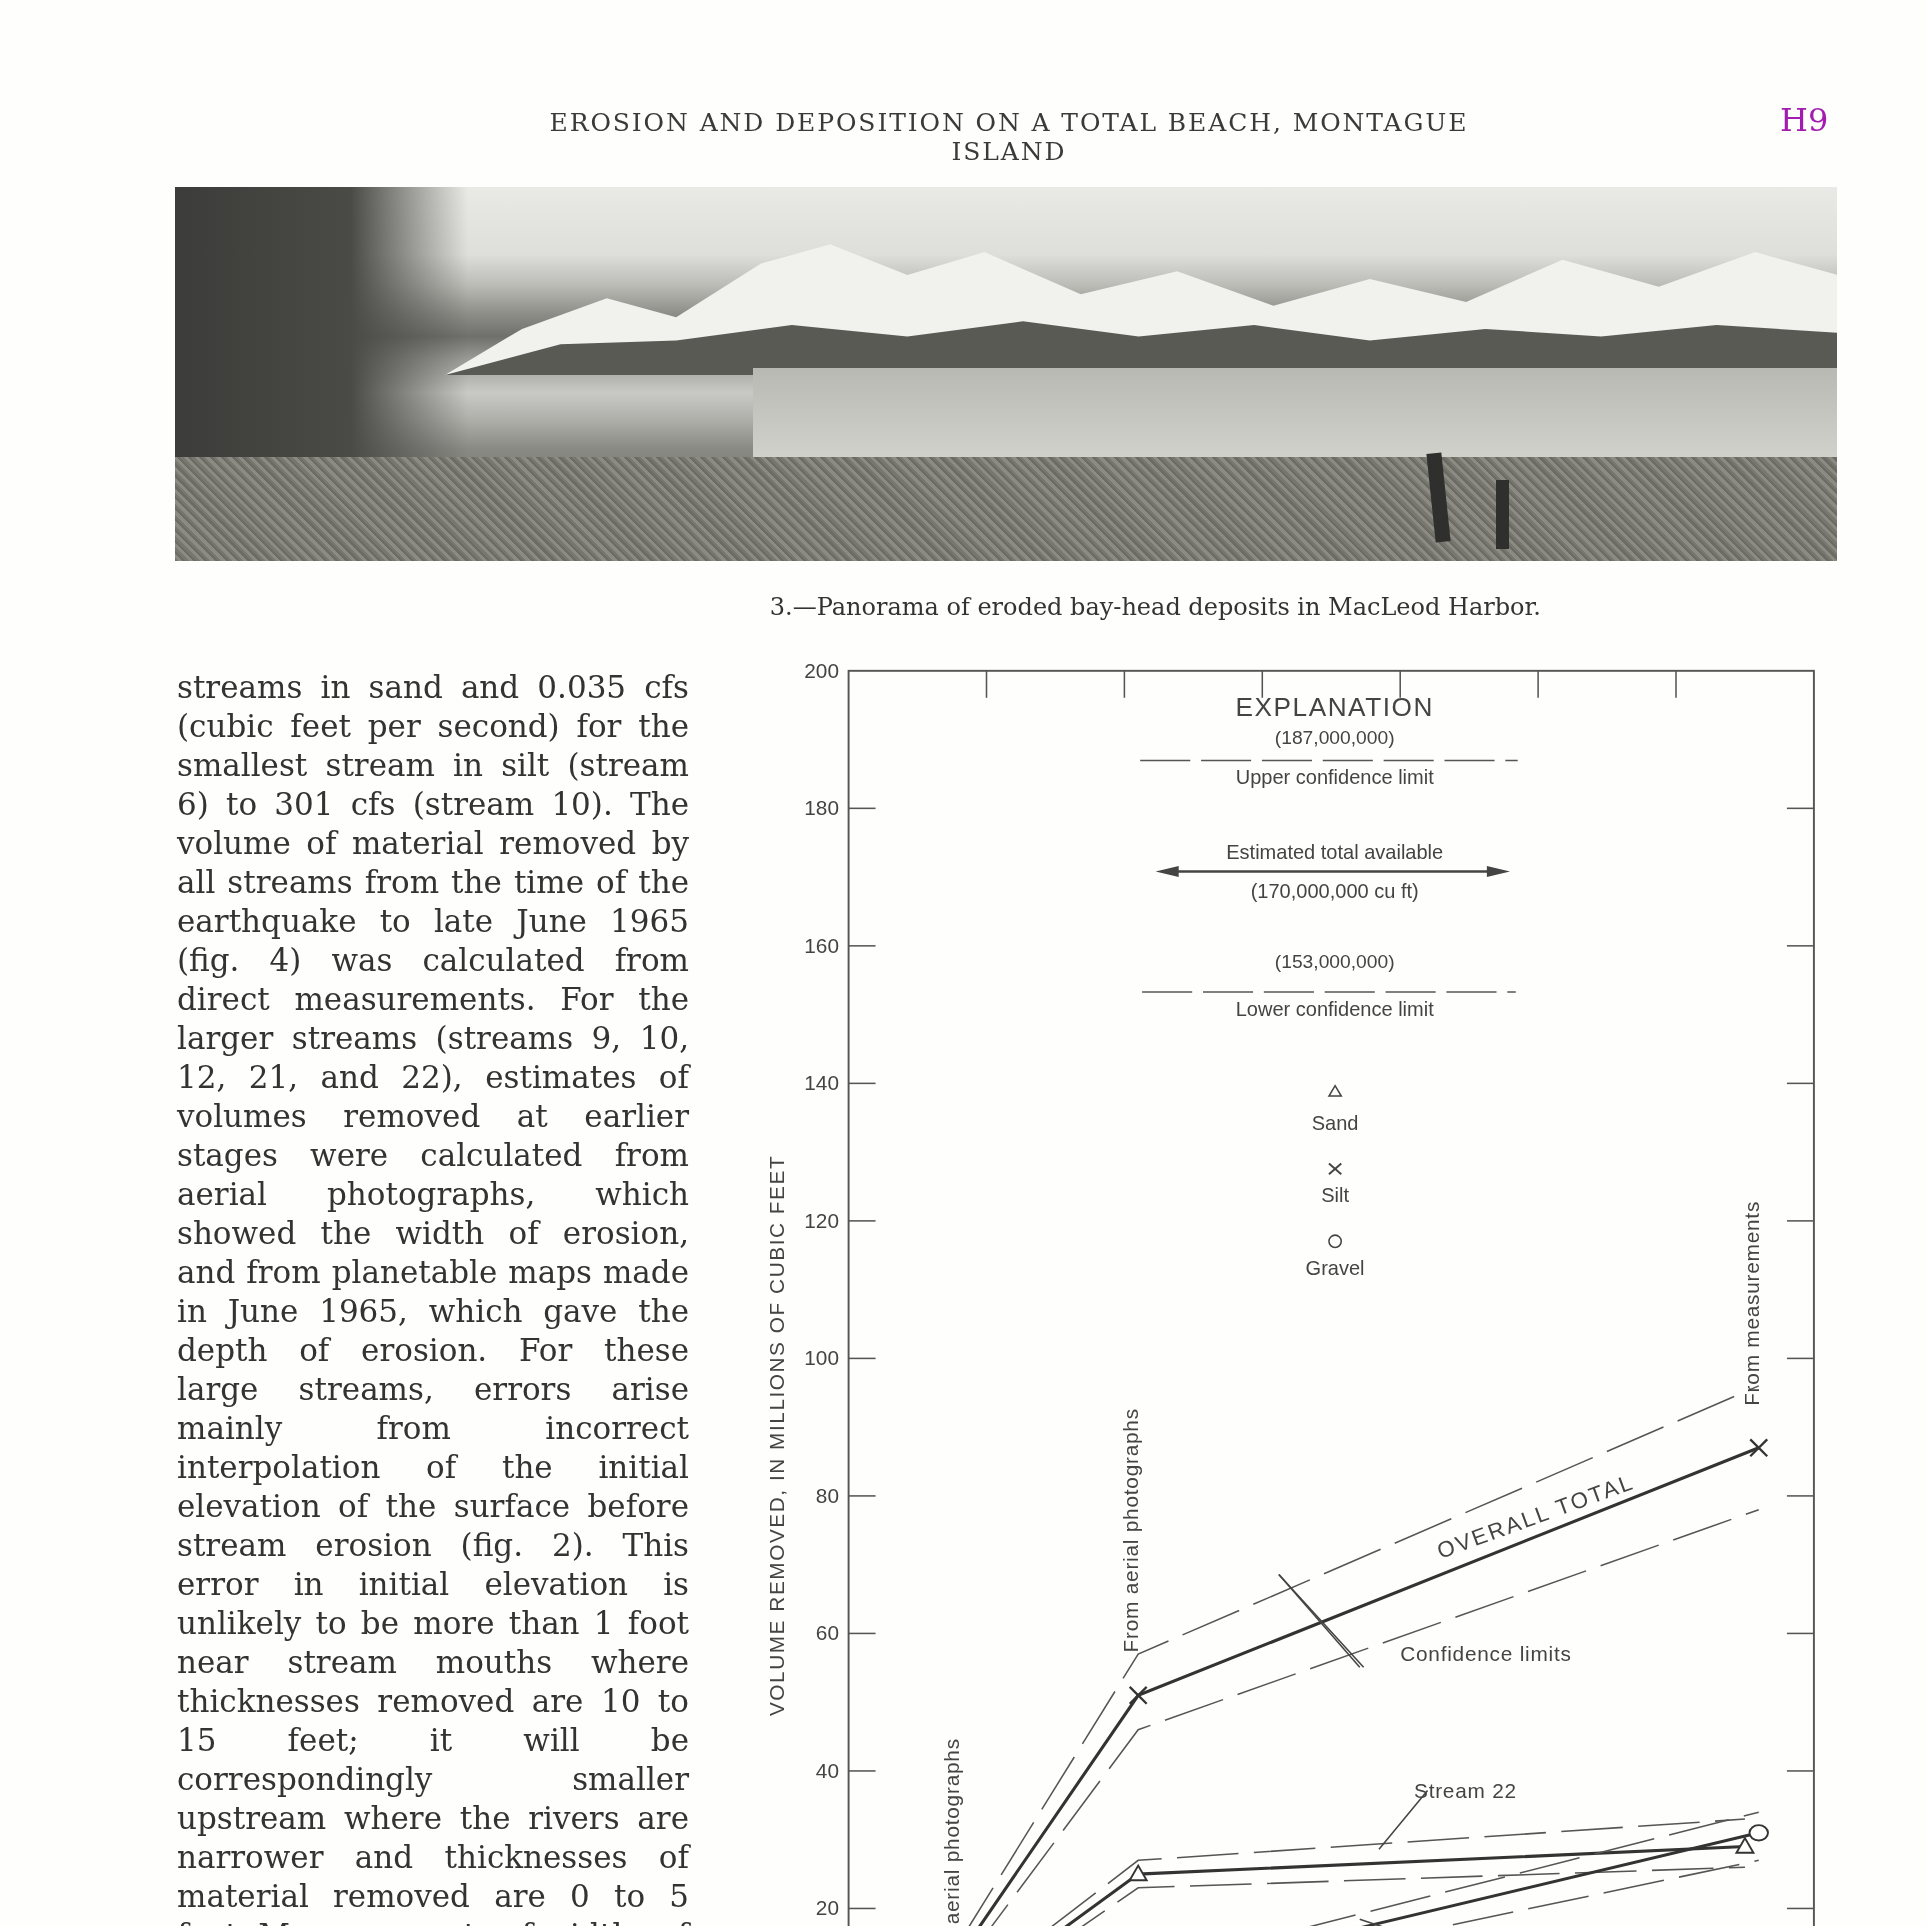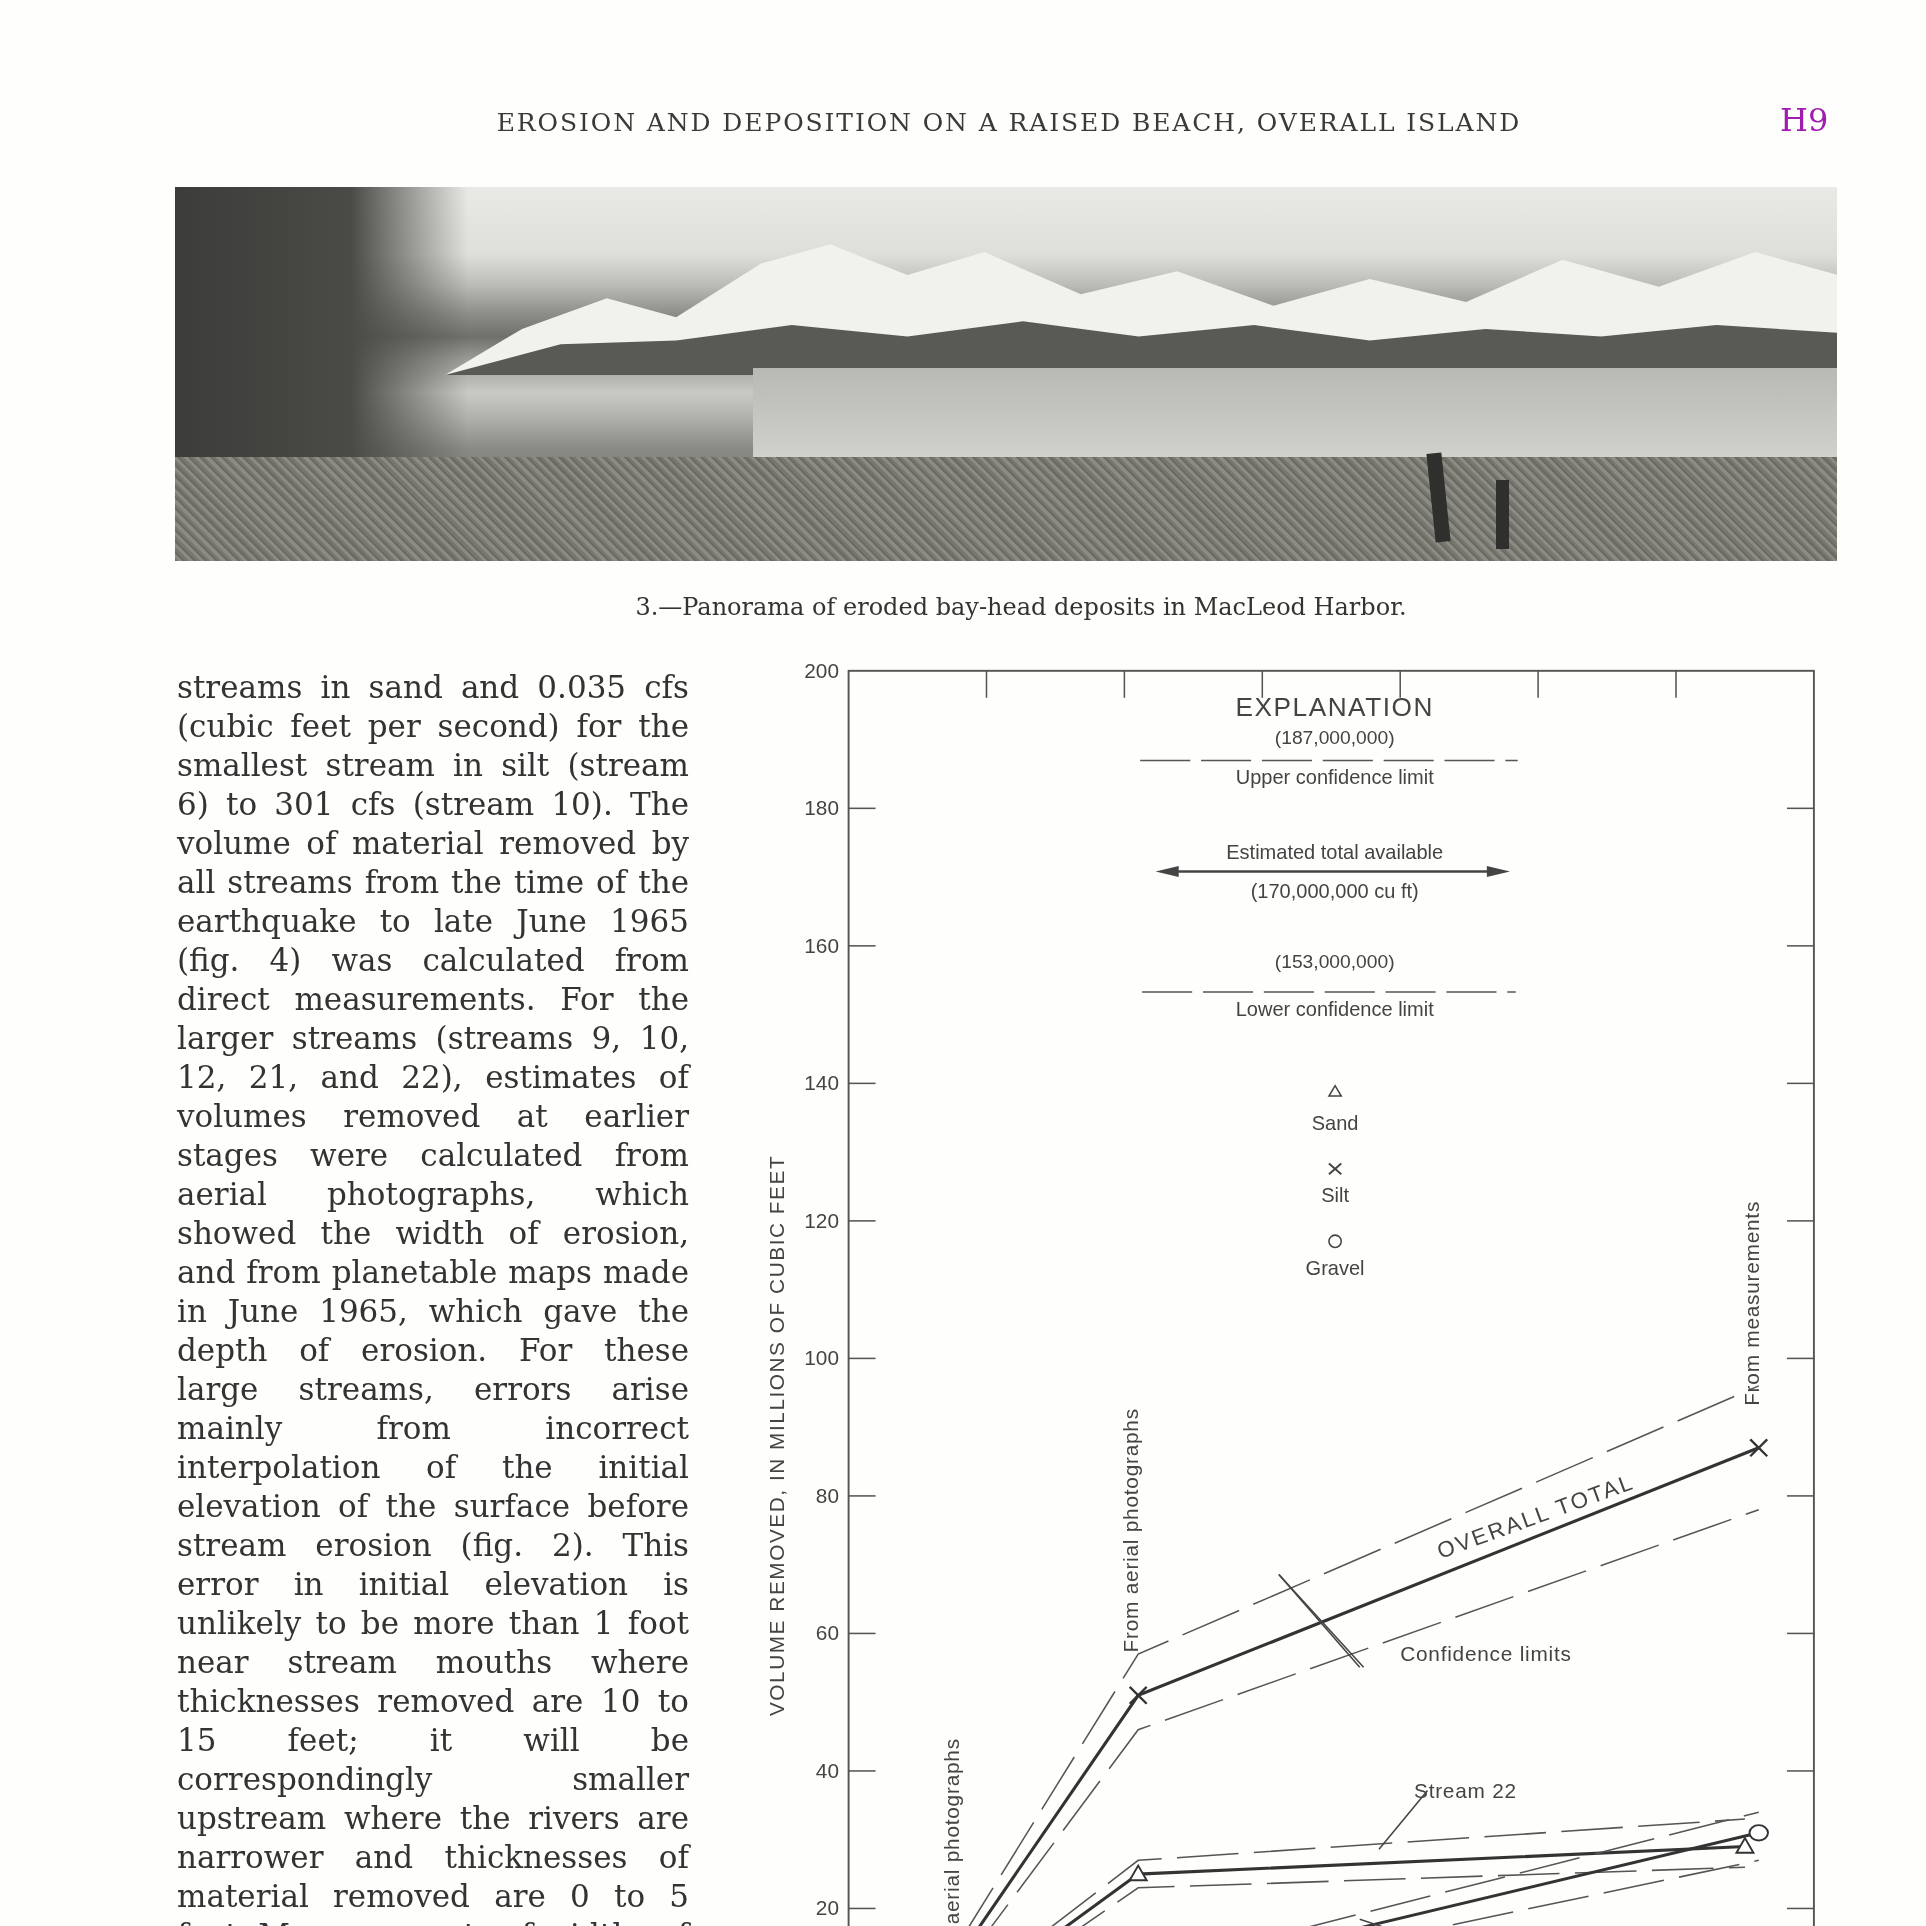--- a/index.html
+++ b/index.html
@@ -7,30 +7,30 @@
   .serif{font-family:"DejaVu Serif","Liberation Serif",serif;}
   #running-head{position:absolute;left:489px;top:108px;width:1040px;text-align:center;font-size:25px;letter-spacing:1.9px;color:#3a3a3a;}
   #page-number{position:absolute;left:1780px;top:101px;font-size:32px;color:#a21caf;}
   #photo{position:absolute;left:175px;top:187px;width:1662px;height:374px;overflow:hidden;
     background:linear-gradient(180deg,#e9e9e6 0%,#dededa 18%,#bdbdb8 26%,#8d8d88 34%,#6f6f6b 40%,#9a9a96 46%,#c9c9c5 55%,#b0b0ab 62%,#8a8a85 70%,#77776f 80%,#6a6a65 100%);}
   #photo .trees{position:absolute;left:0;top:0;width:293px;height:374px;background:linear-gradient(90deg,#3c3c3a 0%,#4a4a46 60%,rgba(80,80,76,0) 100%);}
   #photo .mountains{position:absolute;left:270px;top:42px;width:1393px;height:146px;}
   #photo .water{position:absolute;left:578px;top:181px;width:1084px;height:92px;background:linear-gradient(180deg,#b9b9b4,#d2d2cd);}
   #photo .beach{position:absolute;left:0;top:270px;width:1662px;height:104px;background:repeating-linear-gradient(45deg,#77776f 0 2.3px,#8b8b84 2.3px 5.4px,#6c6c65 5.4px 7.7px);}
   #photo .post{position:absolute;background:#2f2f2d;}
-  #caption-3{position:absolute;left:501px;top:593px;width:1040px;text-align:center;font-size:24px;color:#333;}
+  #caption-3{position:absolute;left:501px;top:593px;width:1040px;text-align:right;font-size:24px;color:#333;}
   #text-column{position:absolute;left:177px;top:668px;width:512px;font-size:31px;line-height:39px;text-align:justify;color:#333;}
   #text-column p{margin:0;}
   #chart{position:absolute;left:0;top:0;width:2030px;height:2592px;}
   svg text{font-family:"Liberation Sans","DejaVu Sans",sans-serif;fill:#444;}
 </style>
 </head>
 <body>
 
-<div id="running-head" class="serif">EROSION AND DEPOSITION ON A RAISED BEACH, OVERALL ISLAND</div>
+<div id="running-head" class="serif">EROSION AND DEPOSITION ON A TOTAL BEACH, MONTAGUE ISLAND</div>
 <div id="page-number" class="serif">H9</div>
 
 <div id="photo" title="Panorama photograph of eroded bay-head deposits with snow-capped mountains">
   <div class="trees"></div>
   <svg class="mountains" viewBox="0 0 3615 380" preserveAspectRatio="none">
     <polygon points="0,380 200,260 420,180 600,230 820,90 1000,40 1200,120 1400,60 1650,170 1900,110 2150,200 2400,130 2650,190 2900,80 3150,150 3400,60 3615,120 3615,380" fill="#f1f1ee"></polygon>
     <polygon points="0,380 300,300 600,290 900,250 1200,280 1500,240 1800,280 2100,250 2400,290 2700,260 3000,280 3300,250 3615,270 3615,380" fill="#5a5a55"></polygon>
   </svg>
   <div class="water"></div>
   <div class="beach"></div>

